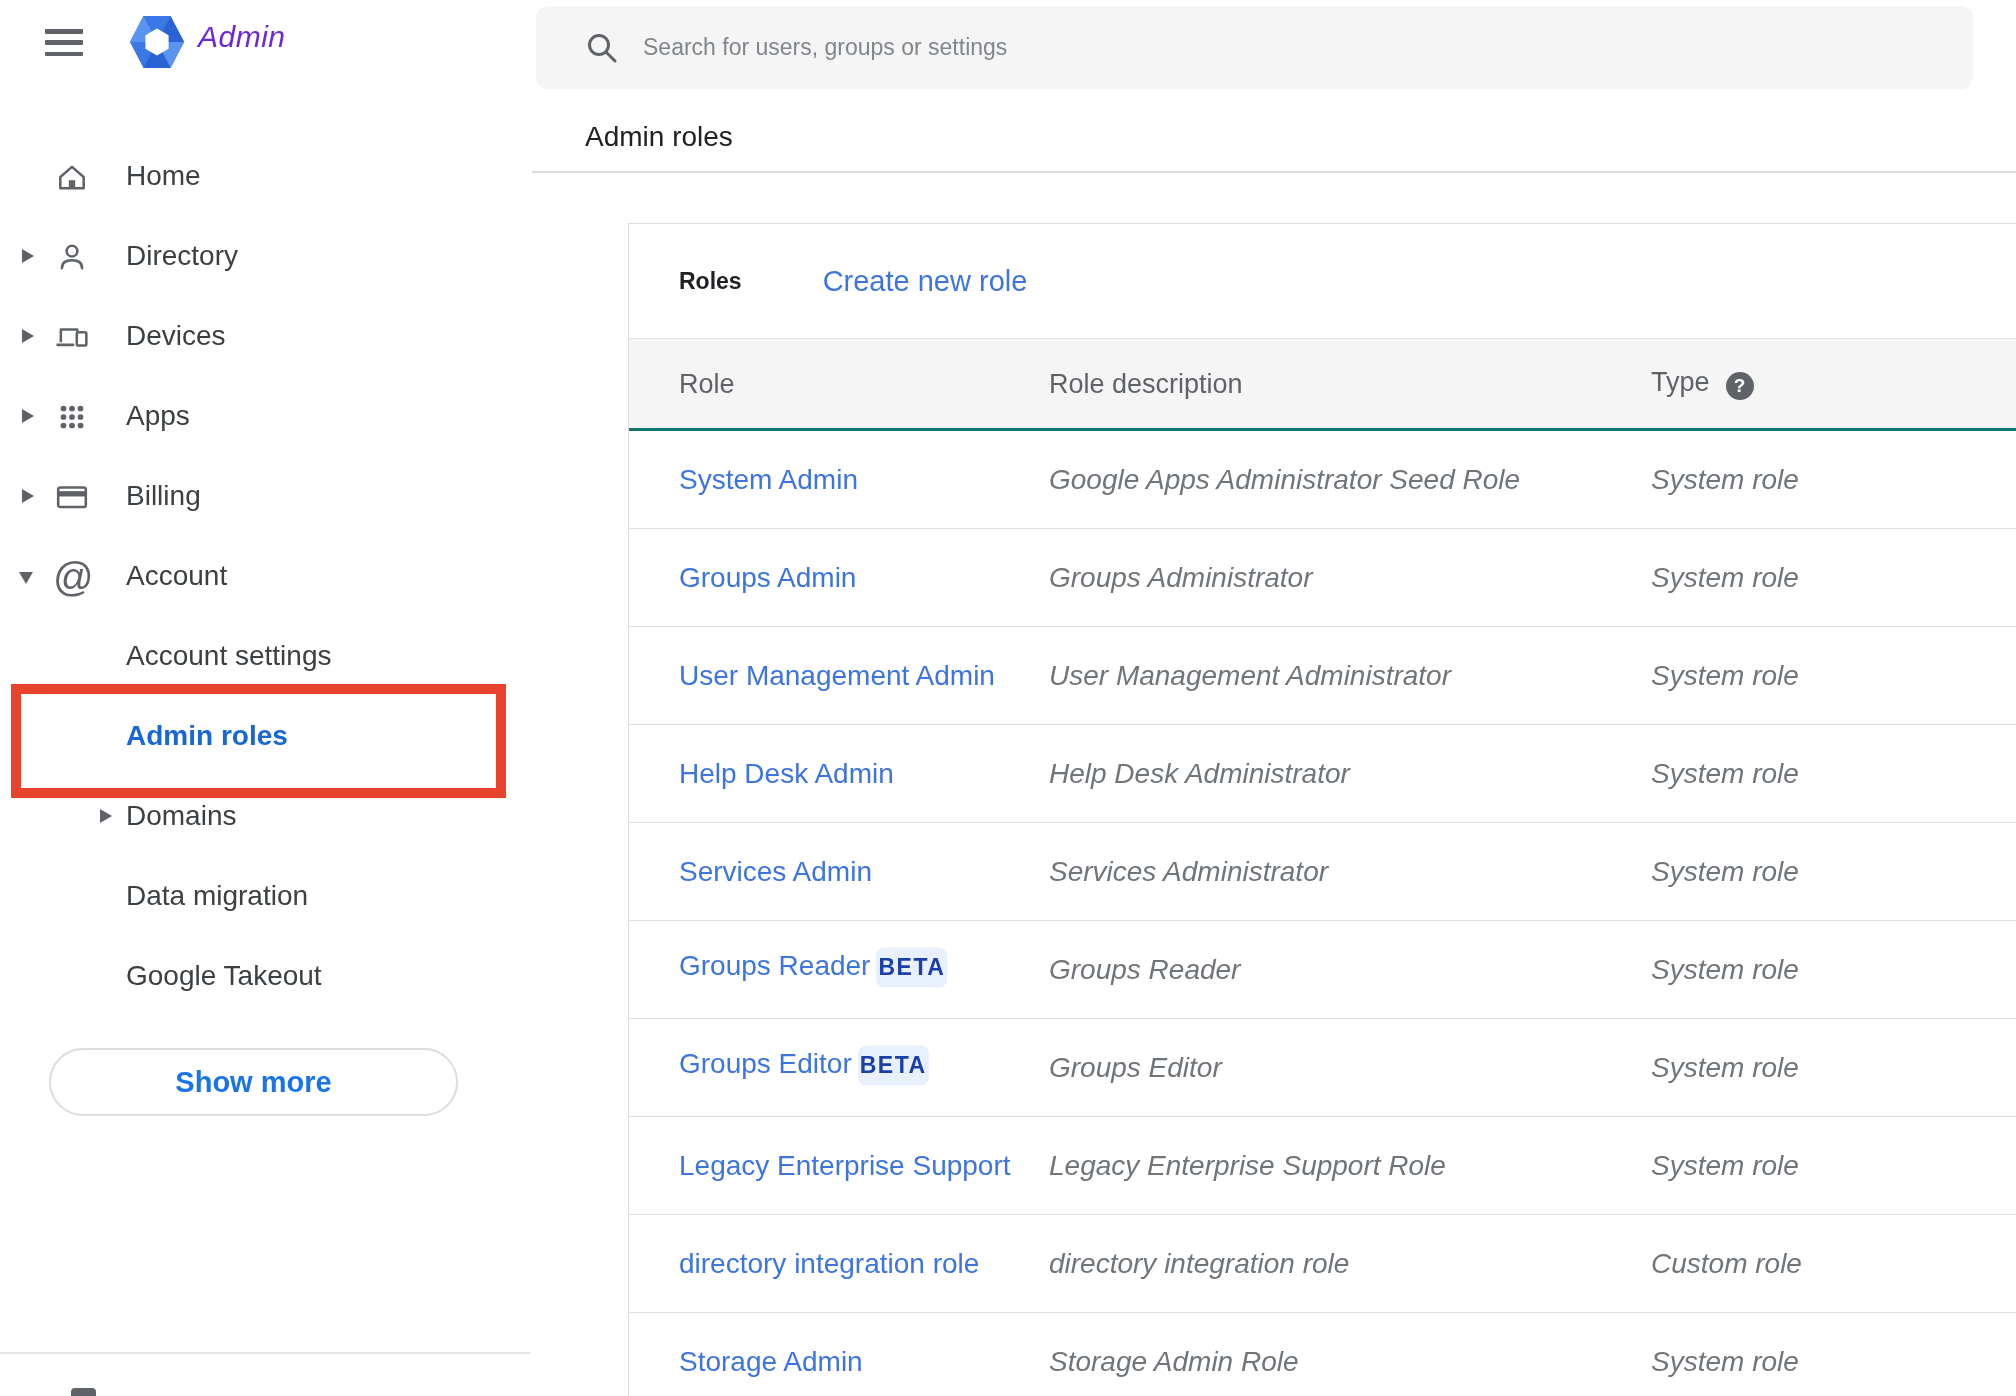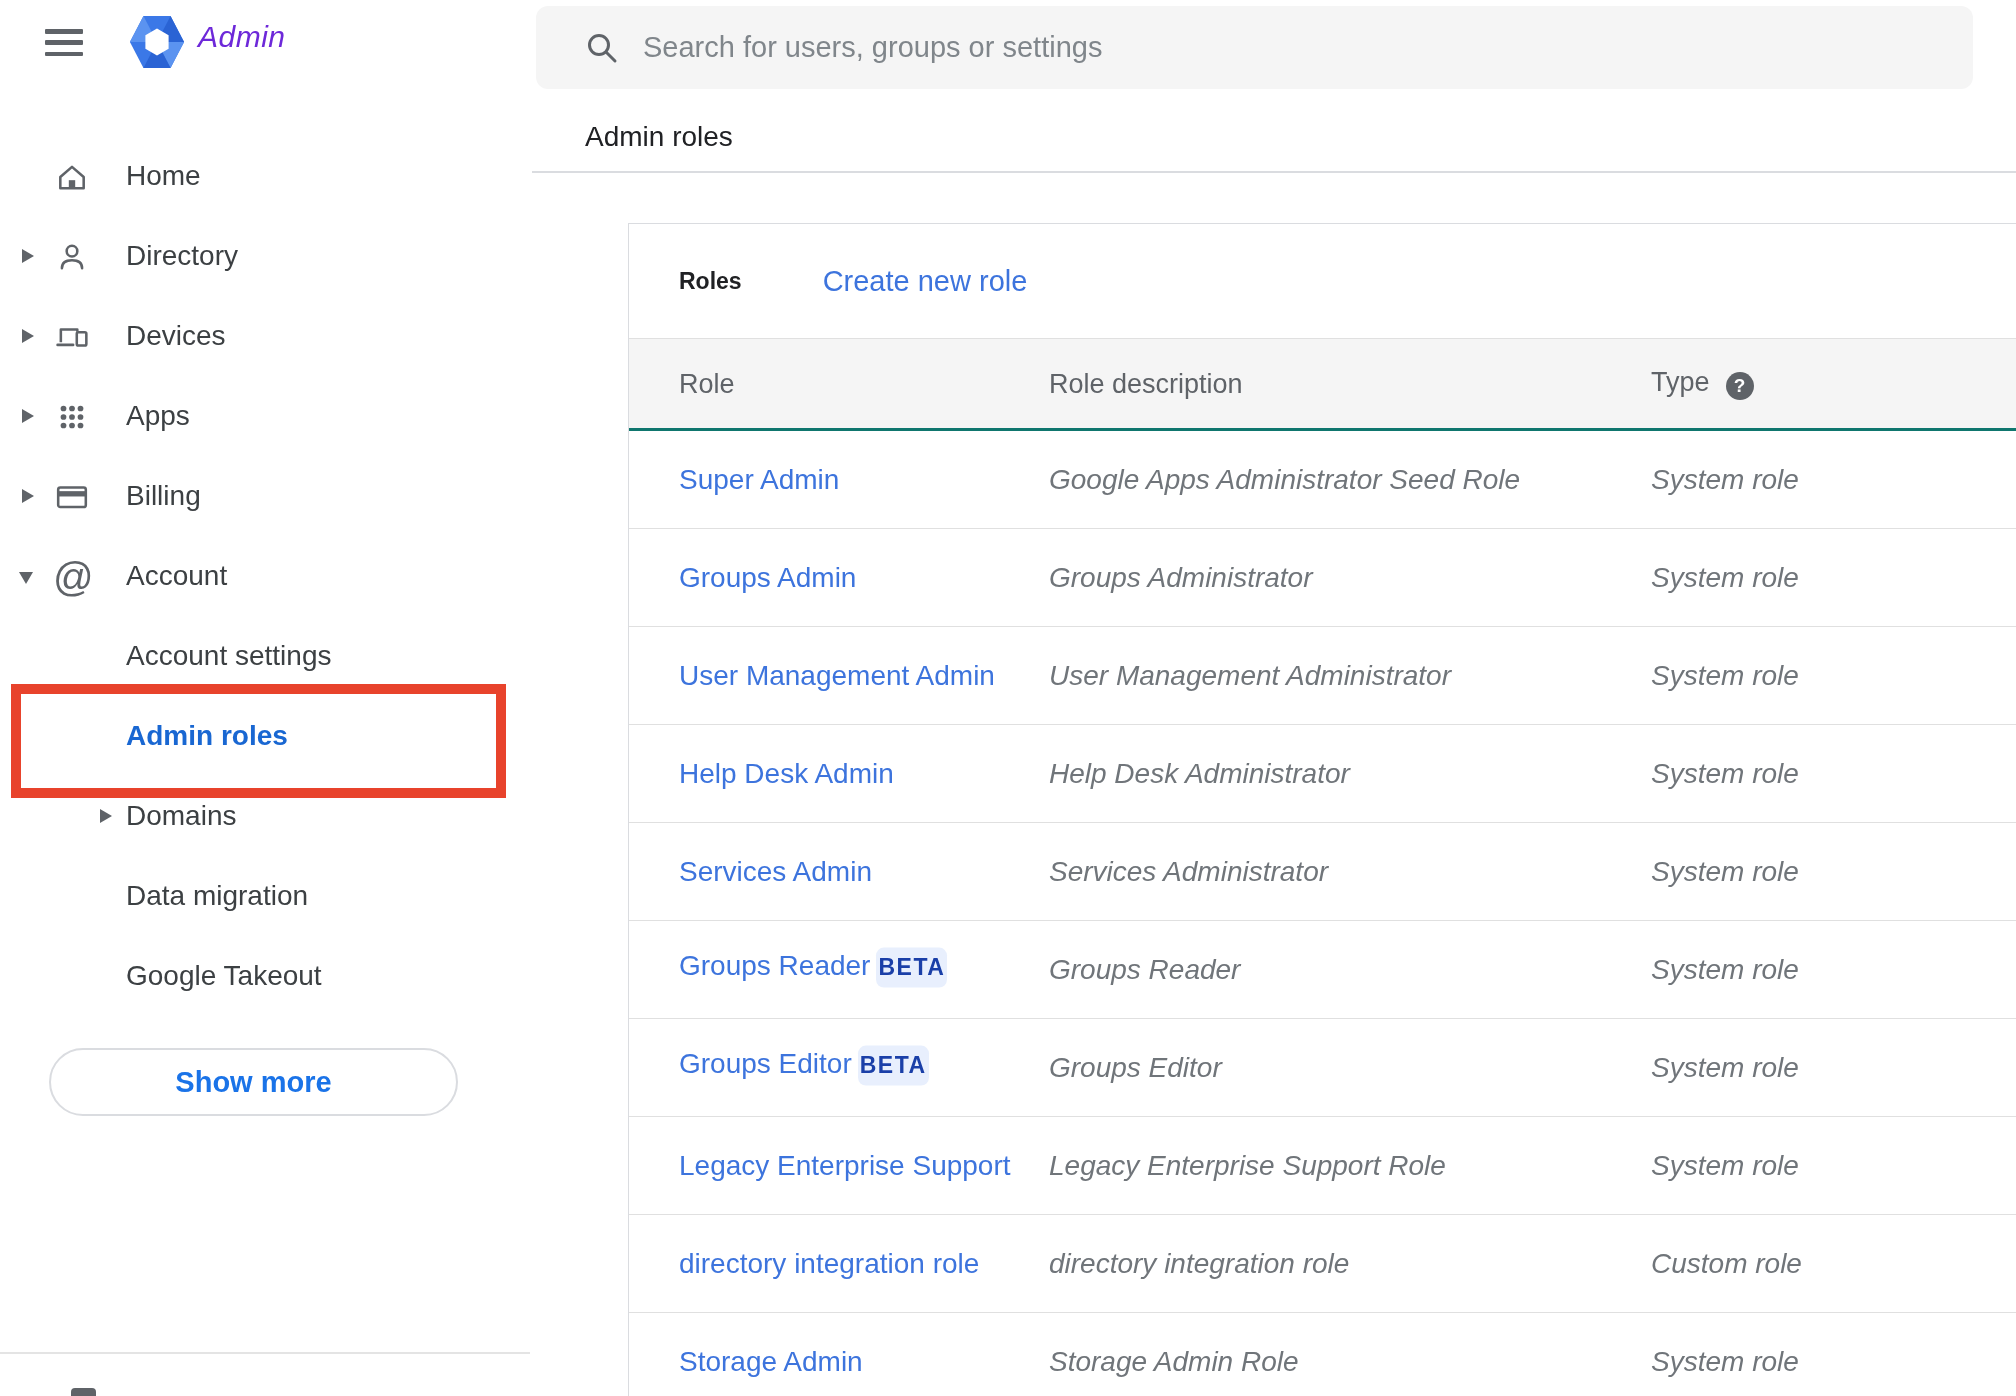--- a/index.html
+++ b/index.html
@@ -38,21 +38,21 @@
     background:#fff; border:2px solid #dadce0; border-radius:34px;
     font-size:29px; font-weight:bold; color:#1a73e8; font-family:inherit; cursor:pointer; }
   .sidebar-bottom-divider { position:absolute; left:0; top:1352px; width:530px; height:2px; background:#e4e4e4; }
   .partial-icon { position:absolute; left:71px; top:1388px; width:25px; height:20px;
     background:#5f6368; border-radius:4px 4px 0 0; }
   
   .search-bar { position:absolute; left:536px; top:6px; width:1437px; height:83px;
     background:#f5f5f5; border-radius:12px; }
   .search-icon { position:absolute; left:48px; top:24px; width:36px; height:36px; }
   .search-input { position:absolute; left:107px; top:0; width:1280px; height:83px;
-    border:none; outline:none; background:transparent; font-size:29px; color:#3c4043; font-family:inherit; }
+    border:none; outline:none; background:transparent; font-size:23px; color:#3c4043; font-family:inherit; }
   .search-input::placeholder { color:#80868b; opacity:1; }
   .breadcrumb { position:absolute; left:585px; top:121px; font-size:28px; color:#202124; }
   .content-divider { position:absolute; left:532px; top:171px; right:0; height:2px; background:#dadce0; }
   
   .card { position:absolute; left:628px; top:223px; right:-2px; bottom:-40px;
     background:#fff; border:1px solid #dadce0; border-bottom:none; }
   .card-header { position:relative; height:114px; display:flex; align-items:center; }
   .card-title { margin-left:50px; font-size:23px; font-weight:bold; color:#202124; }
   .create-link { margin-left:81px; font-size:29px; color:#3d74dd; cursor:pointer; text-decoration:none; }
   .t-head { position:relative; height:93px; background:#f5f5f5;
@@ -201,21 +201,21 @@
   <div class="t-head">
     <span class="cell c1 th-label">Role</span>
     <span class="cell c2 th-label">Role description</span>
     <span class="cell c3">
       <span class="th-label">Type</span><span class="help-icon">?</span>
     </span>
   </div>
 
   <div id="table-body">
       <div class="t-row">
-        <span class="cell c1"><a class="role-link">Super Admin</a></span>
+        <span class="cell c1"><a class="role-link">System Admin</a></span>
         <span class="cell c2 desc-text">Google Apps Administrator Seed Role</span>
         <span class="cell c3 type-text">System role</span>
       </div>
       <div class="t-row">
         <span class="cell c1"><a class="role-link">Groups Admin</a></span>
         <span class="cell c2 desc-text">Groups Administrator</span>
         <span class="cell c3 type-text">System role</span>
       </div>
       <div class="t-row">
         <span class="cell c1"><a class="role-link">User Management Admin</a></span>

